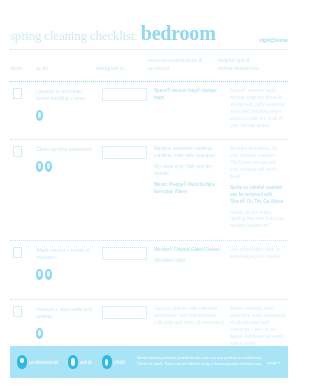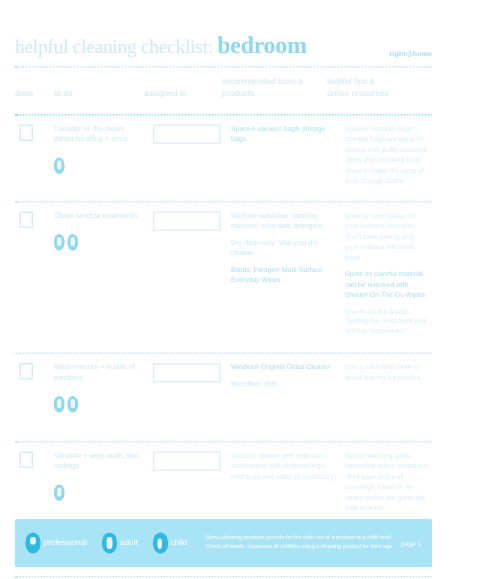--- a/index.html
+++ b/index.html
@@ -24,21 +24,21 @@
   .title{
     font-size:13px;
     letter-spacing:-0.2px;
     color:#cfeaf5;
     white-space:nowrap;
     font-family:"Liberation Serif", serif;
   }
   .title .strong{
     color:#8fd8ee;
     font-weight:bold;
-    font-size:16px;
+    font-size:20px;
     font-family:"Liberation Serif", serif;
   }
   .brand{
     font-size:4.5px;
     color:#9fdcef;
     letter-spacing:.2px;
     white-space:nowrap;
     padding-bottom:2px;
     font-weight:bold;
   }
@@ -148,21 +148,21 @@
   }
   .pageno{font-size:4.4px;color:#ffffff;white-space:nowrap;padding-left:4px;}
 </style>
 </head>
 <body>
 
 <div class="page">
 
   <div class="header">
     <div class="title">
-      <span>helpful cleaning checklist: </span><span class="strong">bedroom</span>
+      <span>spring cleaning checklist: </span><span class="strong">bedroom</span>
     </div>
     <div class="brand">right@home</div>
   </div>
 
   <div class="rule"></div>
 
   <div class="colhead">
     <div class="c-done">done</div>
     <div class="c-todo">to do</div>
     <div class="c-assign">assigned to</div>

